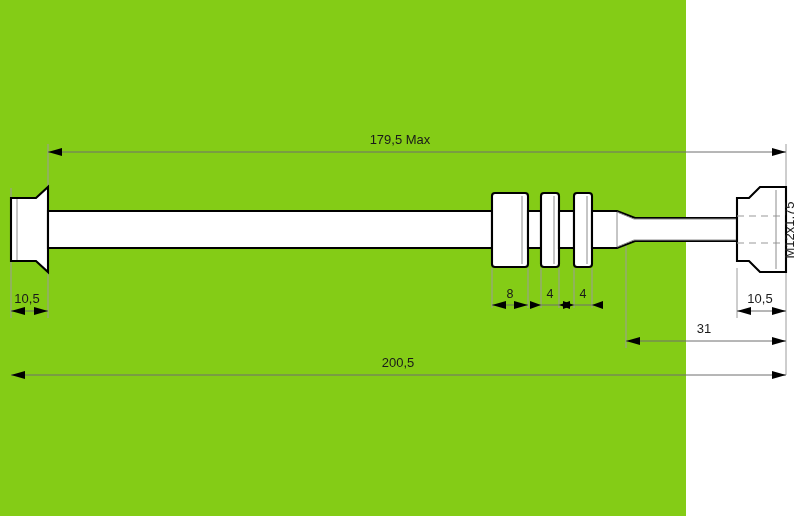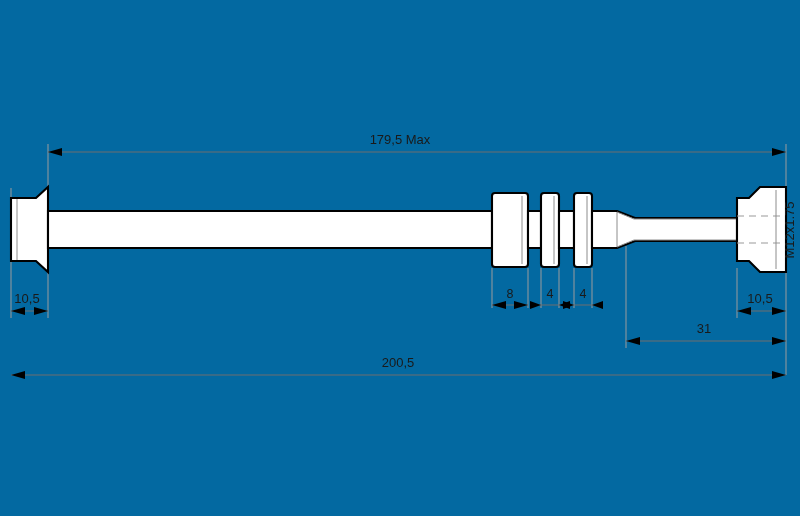--- a/index.html
+++ b/index.html
@@ -8,23 +8,23 @@
     background: #ffffff;
   }
   body {
     width: 800px;
     height: 516px;
     font-family: "Liberation Sans", sans-serif;
     overflow: hidden;
   }
   #drawing-root {
     position: relative;
-    width: 800px;
+    width: 686px;
     height: 516px;
-    background: #0369a1;
+    background: #84cc16;
   }
   svg#tech-drawing {
     display: block;
     width: 800px;
     height: 516px;
   }
   .part-outline {
     fill: #ffffff;
     stroke: #000000;
     stroke-width: 2.1;

